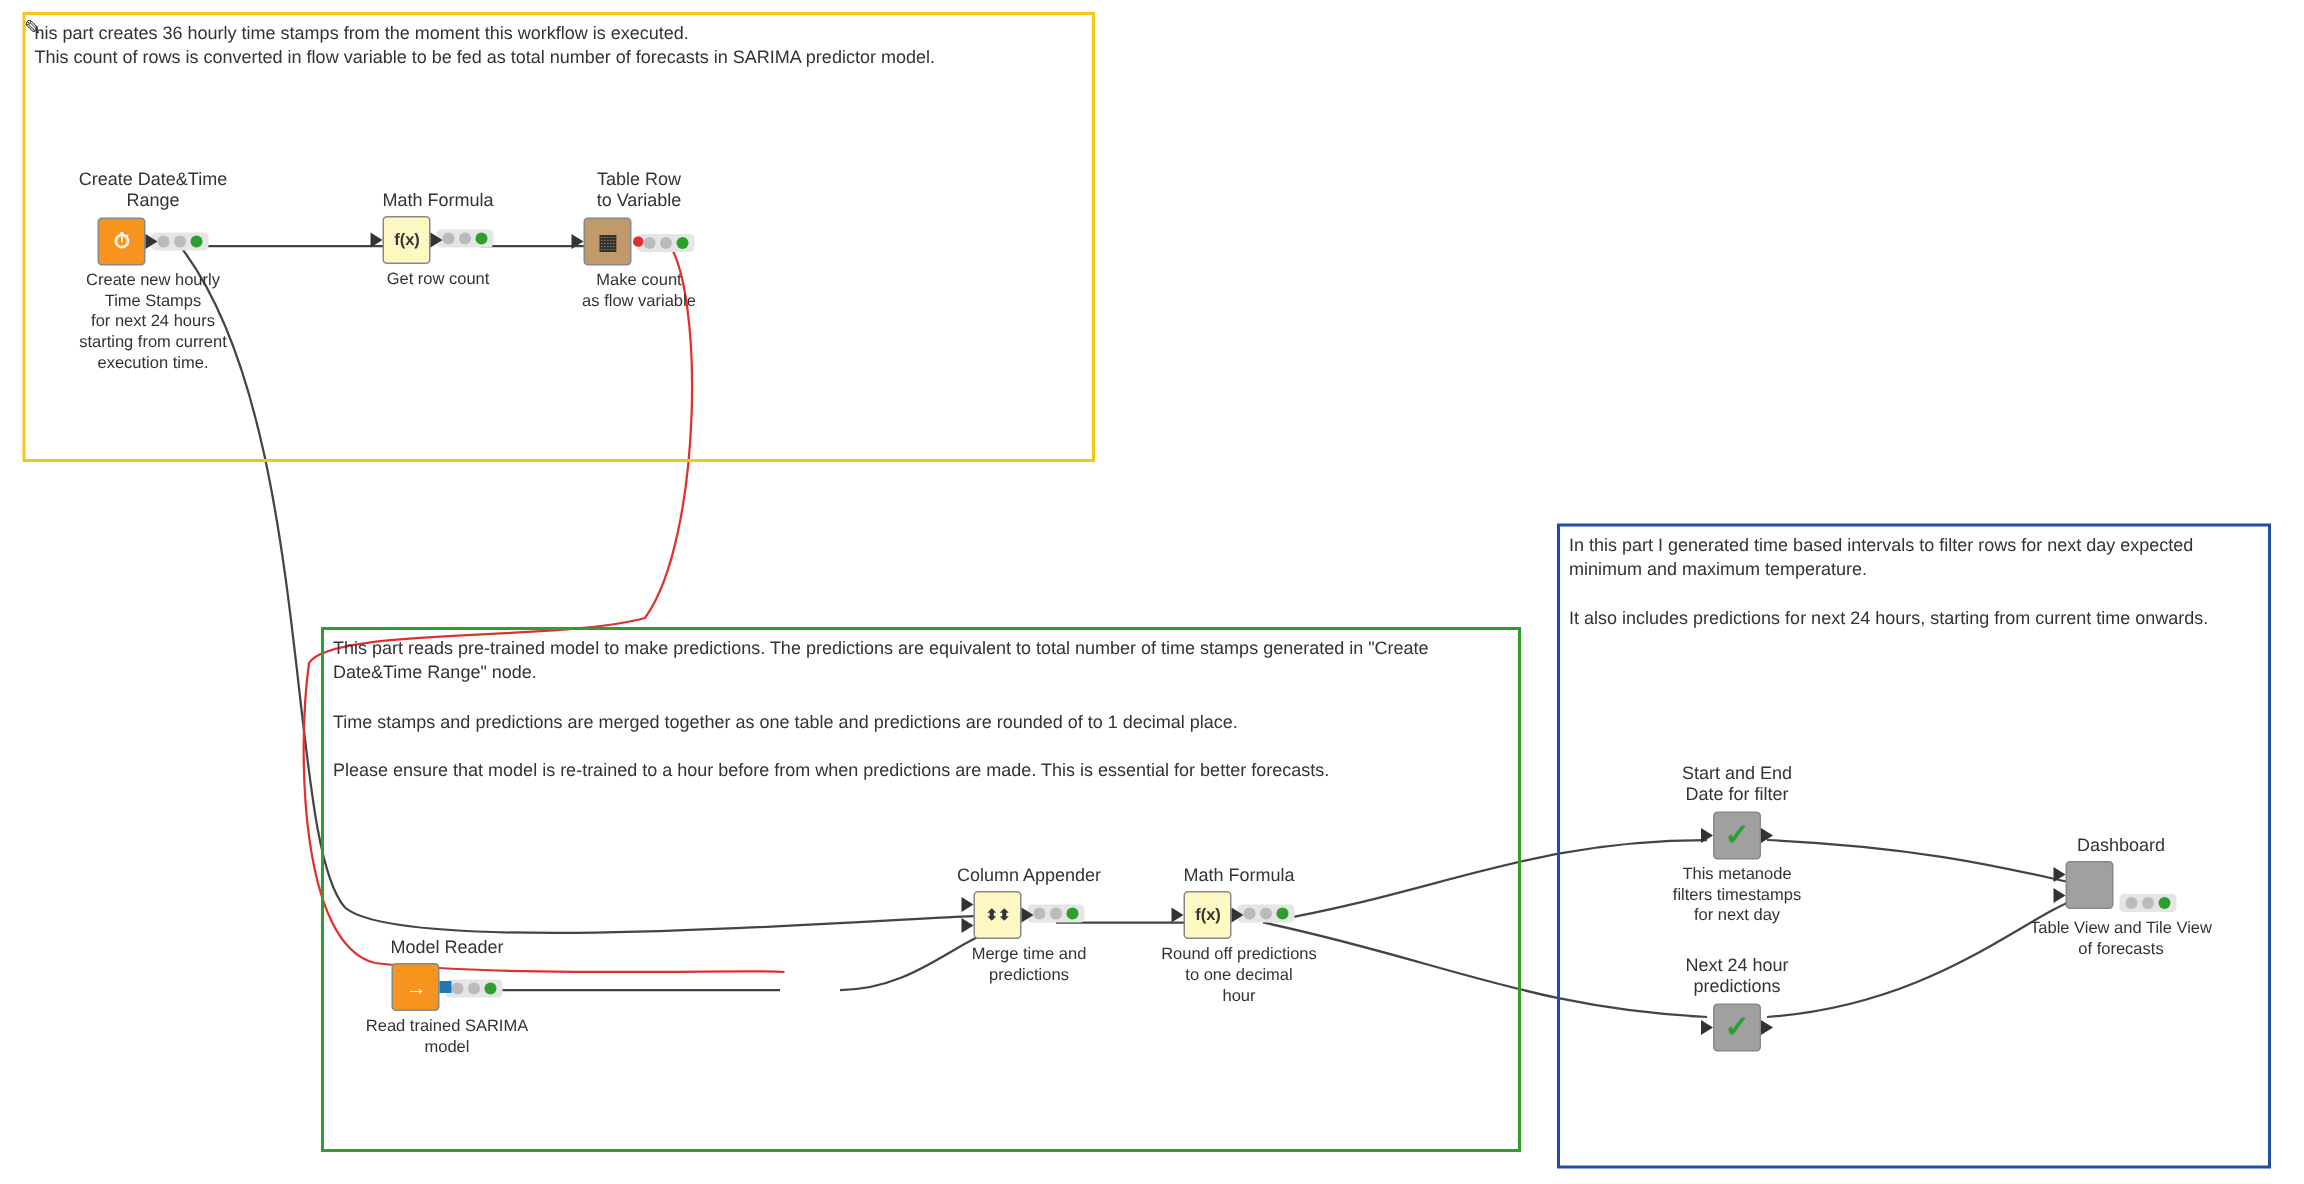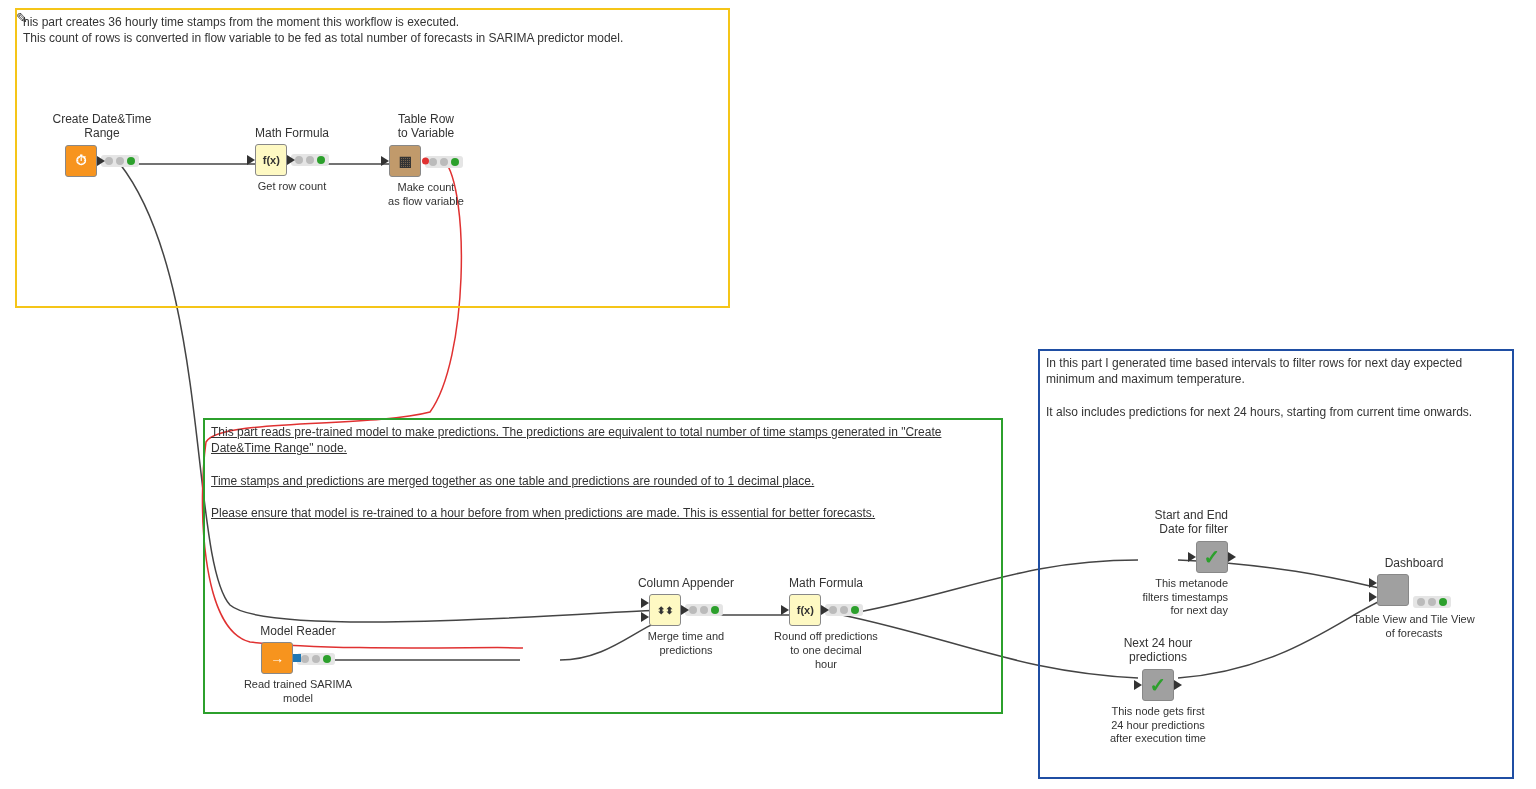--- a/index.html
+++ b/index.html
@@ -161,21 +161,21 @@
 
     <path d="M 1178 678 C 1290 670, 1350 610, 1388 598"></path>
   </svg>
 
   <div class="annotation-box annotation-yellow" style="left:15px; top:8px; width:715px; height:300px;">
     <span style="white-space:pre-line;">his part creates 36 hourly time stamps from the moment this workflow is executed.
 This count of rows is converted in flow variable to be fed as total number of forecasts in SARIMA predictor model.</span>
   </div>
   <span class="pencil">✎</span>
 
-  <div class="annotation-box annotation-green" style="left:203px; top:418px; width:800px; height:296px;text-decoration:underline;">
+  <div class="annotation-box annotation-green" style="left:214px; top:418px; width:800px; height:350px;">
     <span style="white-space:pre-line;">This part reads pre-trained model to make predictions. The predictions are equivalent to total number of time stamps generated in "Create Date&amp;Time Range" node.
 
 Time stamps and predictions are merged together as one table and predictions are rounded of to 1 decimal place.
 
 Please ensure that model is re-trained to a hour before from when predictions are made. This is essential for better forecasts.</span>
   </div>
 
   <div class="annotation-box annotation-blue" style="left:1038px; top:349px; width:476px; height:430px;">
     <span style="white-space:pre-line;">In this part I generated time based intervals to filter rows for next day expected minimum and maximum temperature.
 
@@ -189,20 +189,25 @@
       <div class="icon ic-orange">⏱</div>
       <div class="ports-right">
           <div class="port-tri"></div>
         </div>
     </div>
     <div class="traffic">
         <span></span>
         <span></span>
         <span class="on"></span>
       </div>
+    <div class="desc">Create new hourly
+Time Stamps
+for next 24 hours
+starting from current
+execution time.</div>
   </div>
 
   <div class="node" style="left:232px; top:126px; width:120px;">
     <div class="title">Math Formula</div>
     <div class="icon-wrap">
       <div class="ports-left">
           <div class="port-tri"></div>
         </div>
       <div class="icon ic-yellow" style="font-size:11px;">f(x)</div>
       <div class="ports-right">
@@ -291,21 +296,21 @@
     <div class="traffic">
         <span></span>
         <span></span>
         <span class="on"></span>
       </div>
     <div class="desc">Round off predictions
 to one decimal
 hour</div>
   </div>
 
-  <div class="node metanode" style="left:1088px; top:508px;text-align:right;">
+  <div class="node metanode" style="left:1088px; top:508px;">
     <div class="title">Start and End
 Date for filter</div>
     <div class="icon-wrap">
       <div class="ports-left">
           <div class="port-tri"></div>
         </div>
       <div class="icon">✓</div>
       <div class="ports-right">
           <div class="port-tri"></div>
         </div>
@@ -320,23 +325,20 @@
 predictions</div>
     <div class="icon-wrap">
       <div class="ports-left">
           <div class="port-tri"></div>
         </div>
       <div class="icon">✓</div>
       <div class="ports-right">
           <div class="port-tri"></div>
         </div>
     </div>
-    <div class="desc">This node gets first
-24 hour predictions
-after execution time</div>
   </div>
 
   <div class="node metanode" style="left:1334px; top:556px; width:160px;">
     <div class="title">Dashboard</div>
     <div class="icon-wrap">
       <div class="ports-left">
         <div class="port-tri"></div>
         <div class="port-tri"></div>
       </div>
       <div class="icon" style="background:#a0a0a0;"></div>

